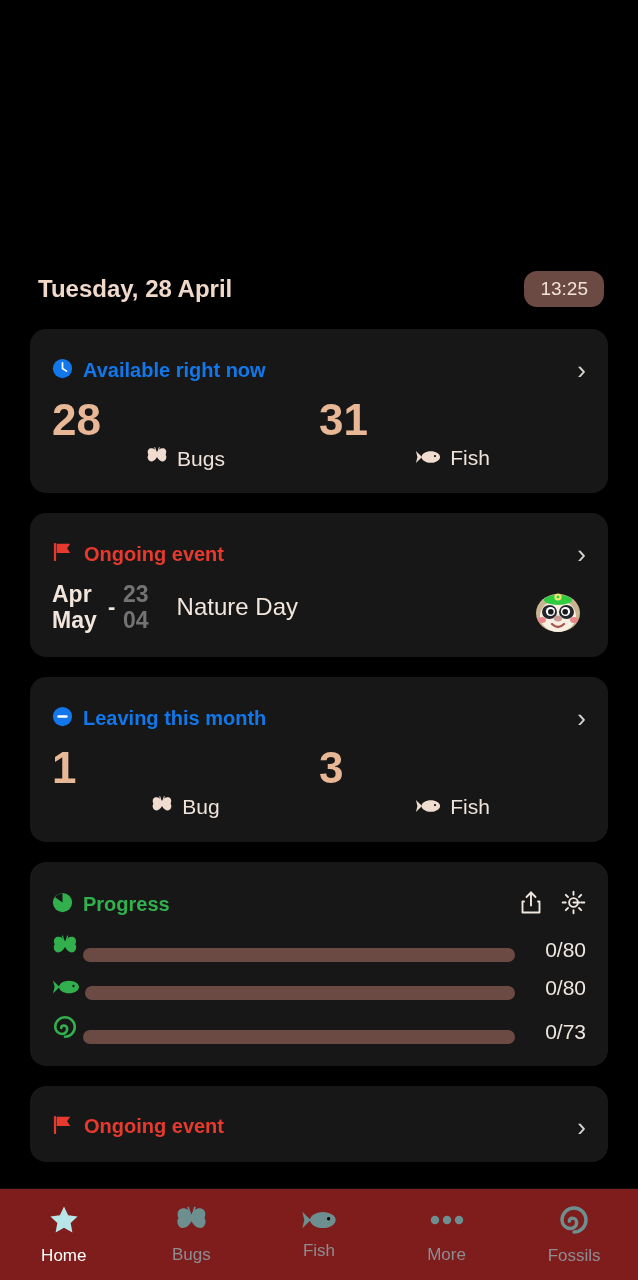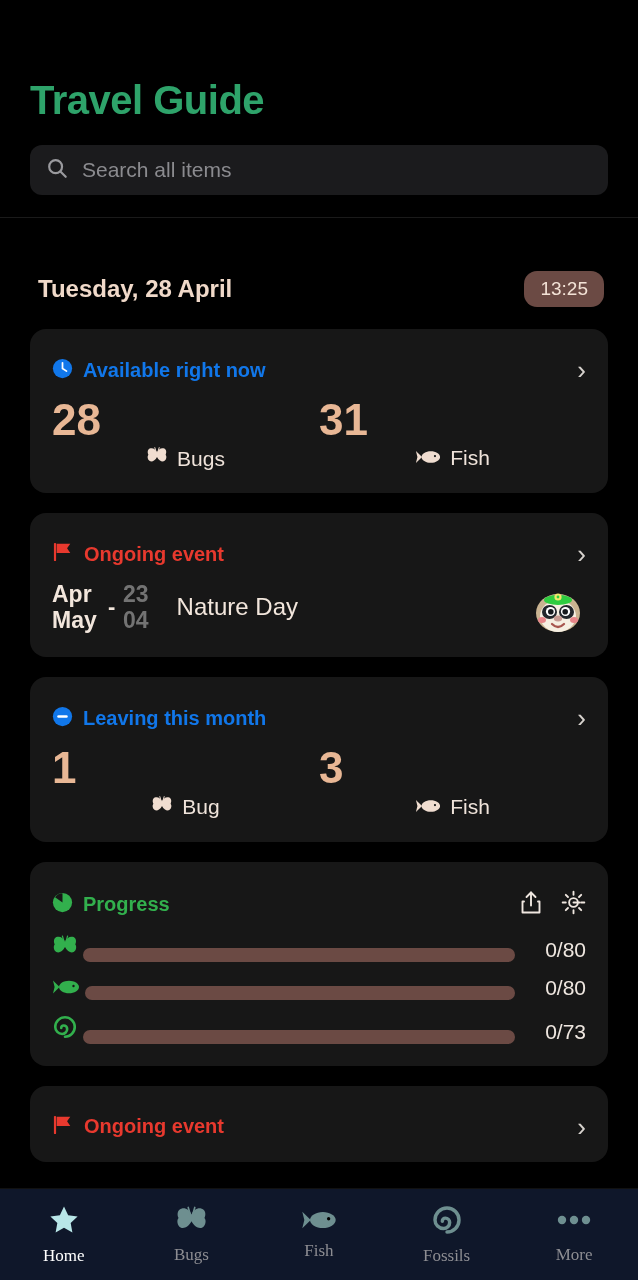--- a/index.html
+++ b/index.html
@@ -65,45 +65,32 @@
   
   .prow { display:flex; align-items:flex-end; gap:5px; margin-top:14px; }
   .ptrack { flex:1; height:14px; background:#6b4a44; border-radius:7px; overflow:hidden; }
   .pfill { height:100%; background:#c98f6a; border-radius:7px; }
   .pval { font-size:21px; color:#efe7e0; min-width:66px; text-align:right; }
   .head-actions { display:flex; align-items:center; gap:18px; }
 
   
   .nav {
     position:absolute; left:0; right:0; bottom:0; height:92px;
-    background:#0f172a; display:flex; align-items:center;
+    background:#7f1d1d; display:flex; align-items:center;
     border-top:1px solid #111;
-    font-family:Liberation Serif, serif;
   }
   .nav-item { flex:1; display:flex; flex-direction:column; align-items:center; gap:6px; }
   .nav-item .lab { font-size:17px; color:#8d8d92; }
   .nav-item.active .lab { color:#ffffff; }
 </style>
 </head>
 <body>
 
 <div class="phone">
 
-  <div class="header">
-    <div class="app-title">Travel Guide</div>
-    <div class="searchbar">
-      <span>
-        <svg width="22" height="22" viewBox="0 0 24 24" fill="none" stroke="#9a9a9e" stroke-width="2.4">
-          <circle cx="10.5" cy="10.5" r="7"></circle>
-            <line x1="16" y1="16" x2="21.5" y2="21.5" stroke-linecap="round"></line>
-        </svg>
-      </span>
-      <span class="ph">Search all items</span>
-    </div>
-  </div>
 
   <div class="scroll">
 
     <div class="dateline">
       <div class="d">Tuesday, 28 April</div>
       <div class="time-pill">13:25</div>
     </div>
 
     <div class="card">
       <div class="card-head">
@@ -337,31 +324,31 @@
         <svg width="36" height="22" viewBox="0 0 28 16" fill="#6e8f90">
           <path d="M27 8c0 3.4-4.6 6.3-10 6.3S7 11.4 7 8 11.6 1.7 17 1.7 27 4.6 27 8z"></path>
           <path d="M7.6 8 1 1.5 2.6 8 1 14.5z"></path>
             <circle cx="21.5" cy="7" r="1.3" fill="#000"></circle>
           </svg>
       </span>
       <span class="lab">Fish</span>
     </div>
     <div class="nav-item">
       <span>
-        <svg width="32" height="32" viewBox="0 0 24 24" fill="none" stroke="#6e8f90" stroke-width="2.6" stroke-linecap="round">
-          <path d="M12 21a9 9 0 1 0-9-9 6.4 6.4 0 0 0 6.4 6.4A4.6 4.6 0 0 0 14 13.8 3.2 3.2 0 0 0 10.8 10.6 2.3 2.3 0 0 0 8.5 12.9"></path>
-          </svg>
-      </span>
-      <span class="lab">Fossils</span>
-    </div>
-    <div class="nav-item">
-      <span>
         <svg width="34" height="30" viewBox="0 0 34 10" fill="#6e8f90">
           <circle cx="5" cy="5" r="4.2"></circle>
             <circle cx="17" cy="5" r="4.2"></circle>
             <circle cx="29" cy="5" r="4.2"></circle>
           </svg>
       </span>
       <span class="lab">More</span>
     </div>
+    <div class="nav-item">
+      <span>
+        <svg width="32" height="32" viewBox="0 0 24 24" fill="none" stroke="#6e8f90" stroke-width="2.6" stroke-linecap="round">
+          <path d="M12 21a9 9 0 1 0-9-9 6.4 6.4 0 0 0 6.4 6.4A4.6 4.6 0 0 0 14 13.8 3.2 3.2 0 0 0 10.8 10.6 2.3 2.3 0 0 0 8.5 12.9"></path>
+          </svg>
+      </span>
+      <span class="lab">Fossils</span>
+    </div>
   </div>
 
 </div>
 
 </body></html>

